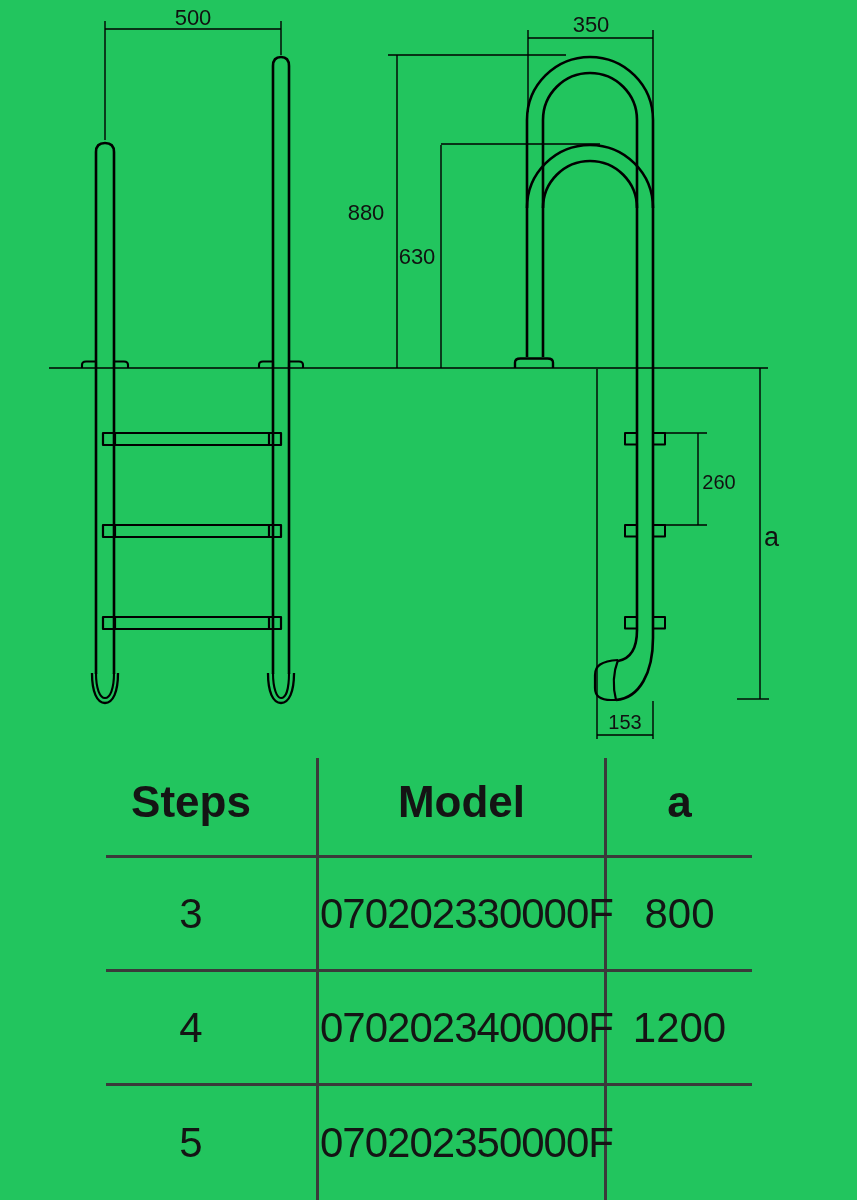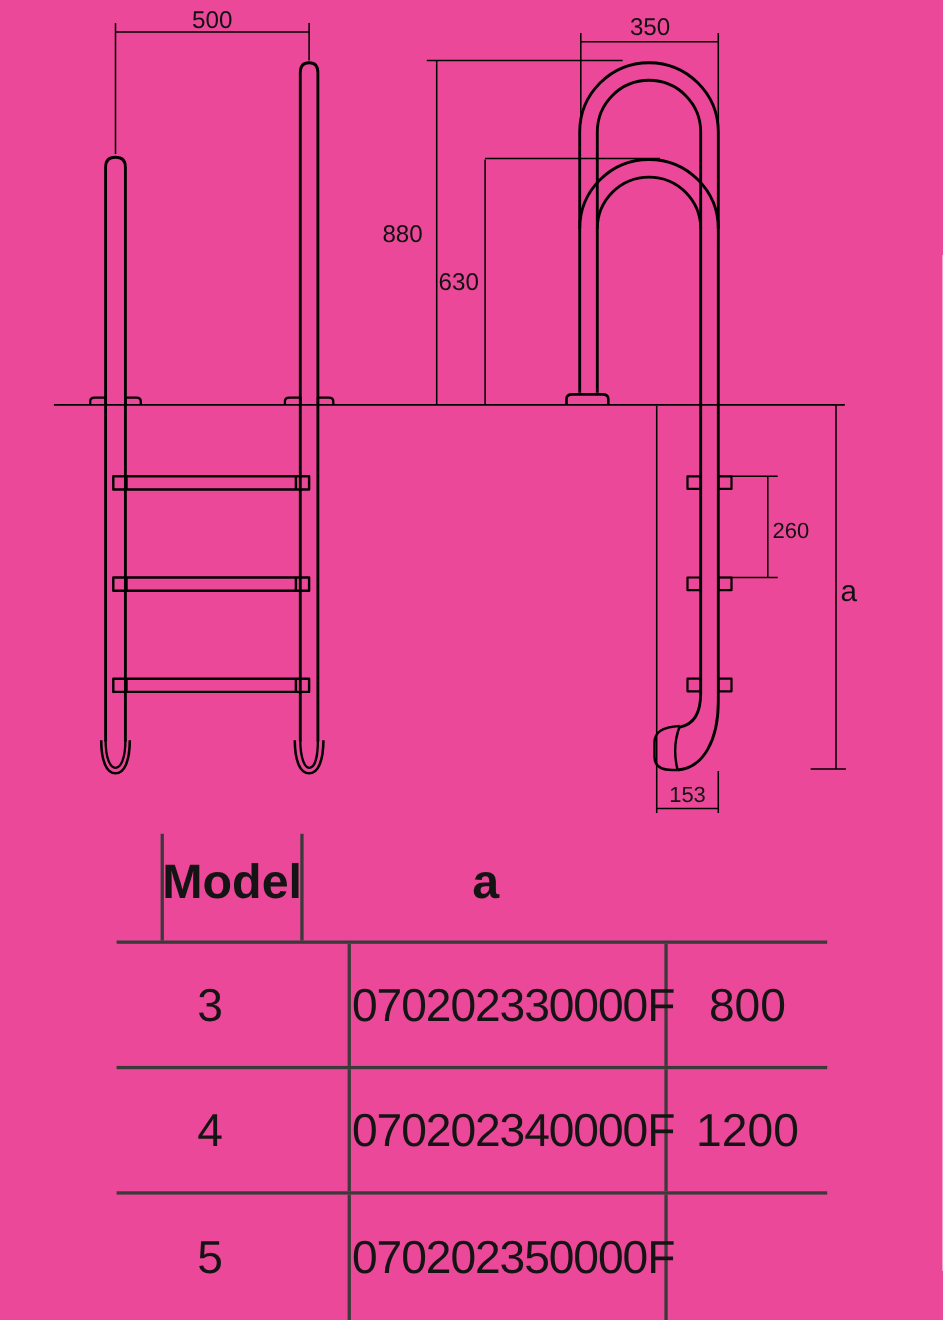--- a/index.html
+++ b/index.html
@@ -1,16 +1,16 @@
 <!DOCTYPE html>
 <html><head>
 <meta charset="utf-8">
 <style>
   html,body{margin:0;padding:0;background:#fff;}
-  #page{position:relative;width:857px;height:1200px;background:#ec4899;overflow:hidden;
+  #page{position:relative;width:857px;height:1200px;background:#22c55e;overflow:hidden;
         font-family:"Liberation Sans", sans-serif;}
   #drawing{position:absolute;left:0;top:0;}
   svg text{fill:#111;font-family:"Liberation Sans", sans-serif;}
   .dim-text{font-size:22px;}
   .dim-text-sm{font-size:20px;}
   .dim-text-a{font-size:27px;}
 
   
   #spec-table{position:absolute;left:106px;top:758px;width:646px;height:442px;
               color:#141414;}
@@ -129,20 +129,21 @@
         <line x1="653" y1="701" x2="653" y2="739"></line>
         <line x1="597" y1="735" x2="653" y2="735"></line>
       </g>
       <text class="dim-text-sm" x="625" y="729" text-anchor="middle" stroke="none">153</text>
     </g>
   </svg>
 
   <div id="spec-table">
 
     <div class="trow trow-header rule-bottom">
+      <div class="tcell">Steps</div>
       <div class="tcell tcell-model">Model</div>
       <div class="tcell">a</div>
     </div>
 
     <div class="trow trow-body rule-bottom">
       <div class="tcell">3</div>
       <div class="tcell tcell-model model-text">070202330000F</div>
       <div class="tcell">800</div>
     </div>
 

